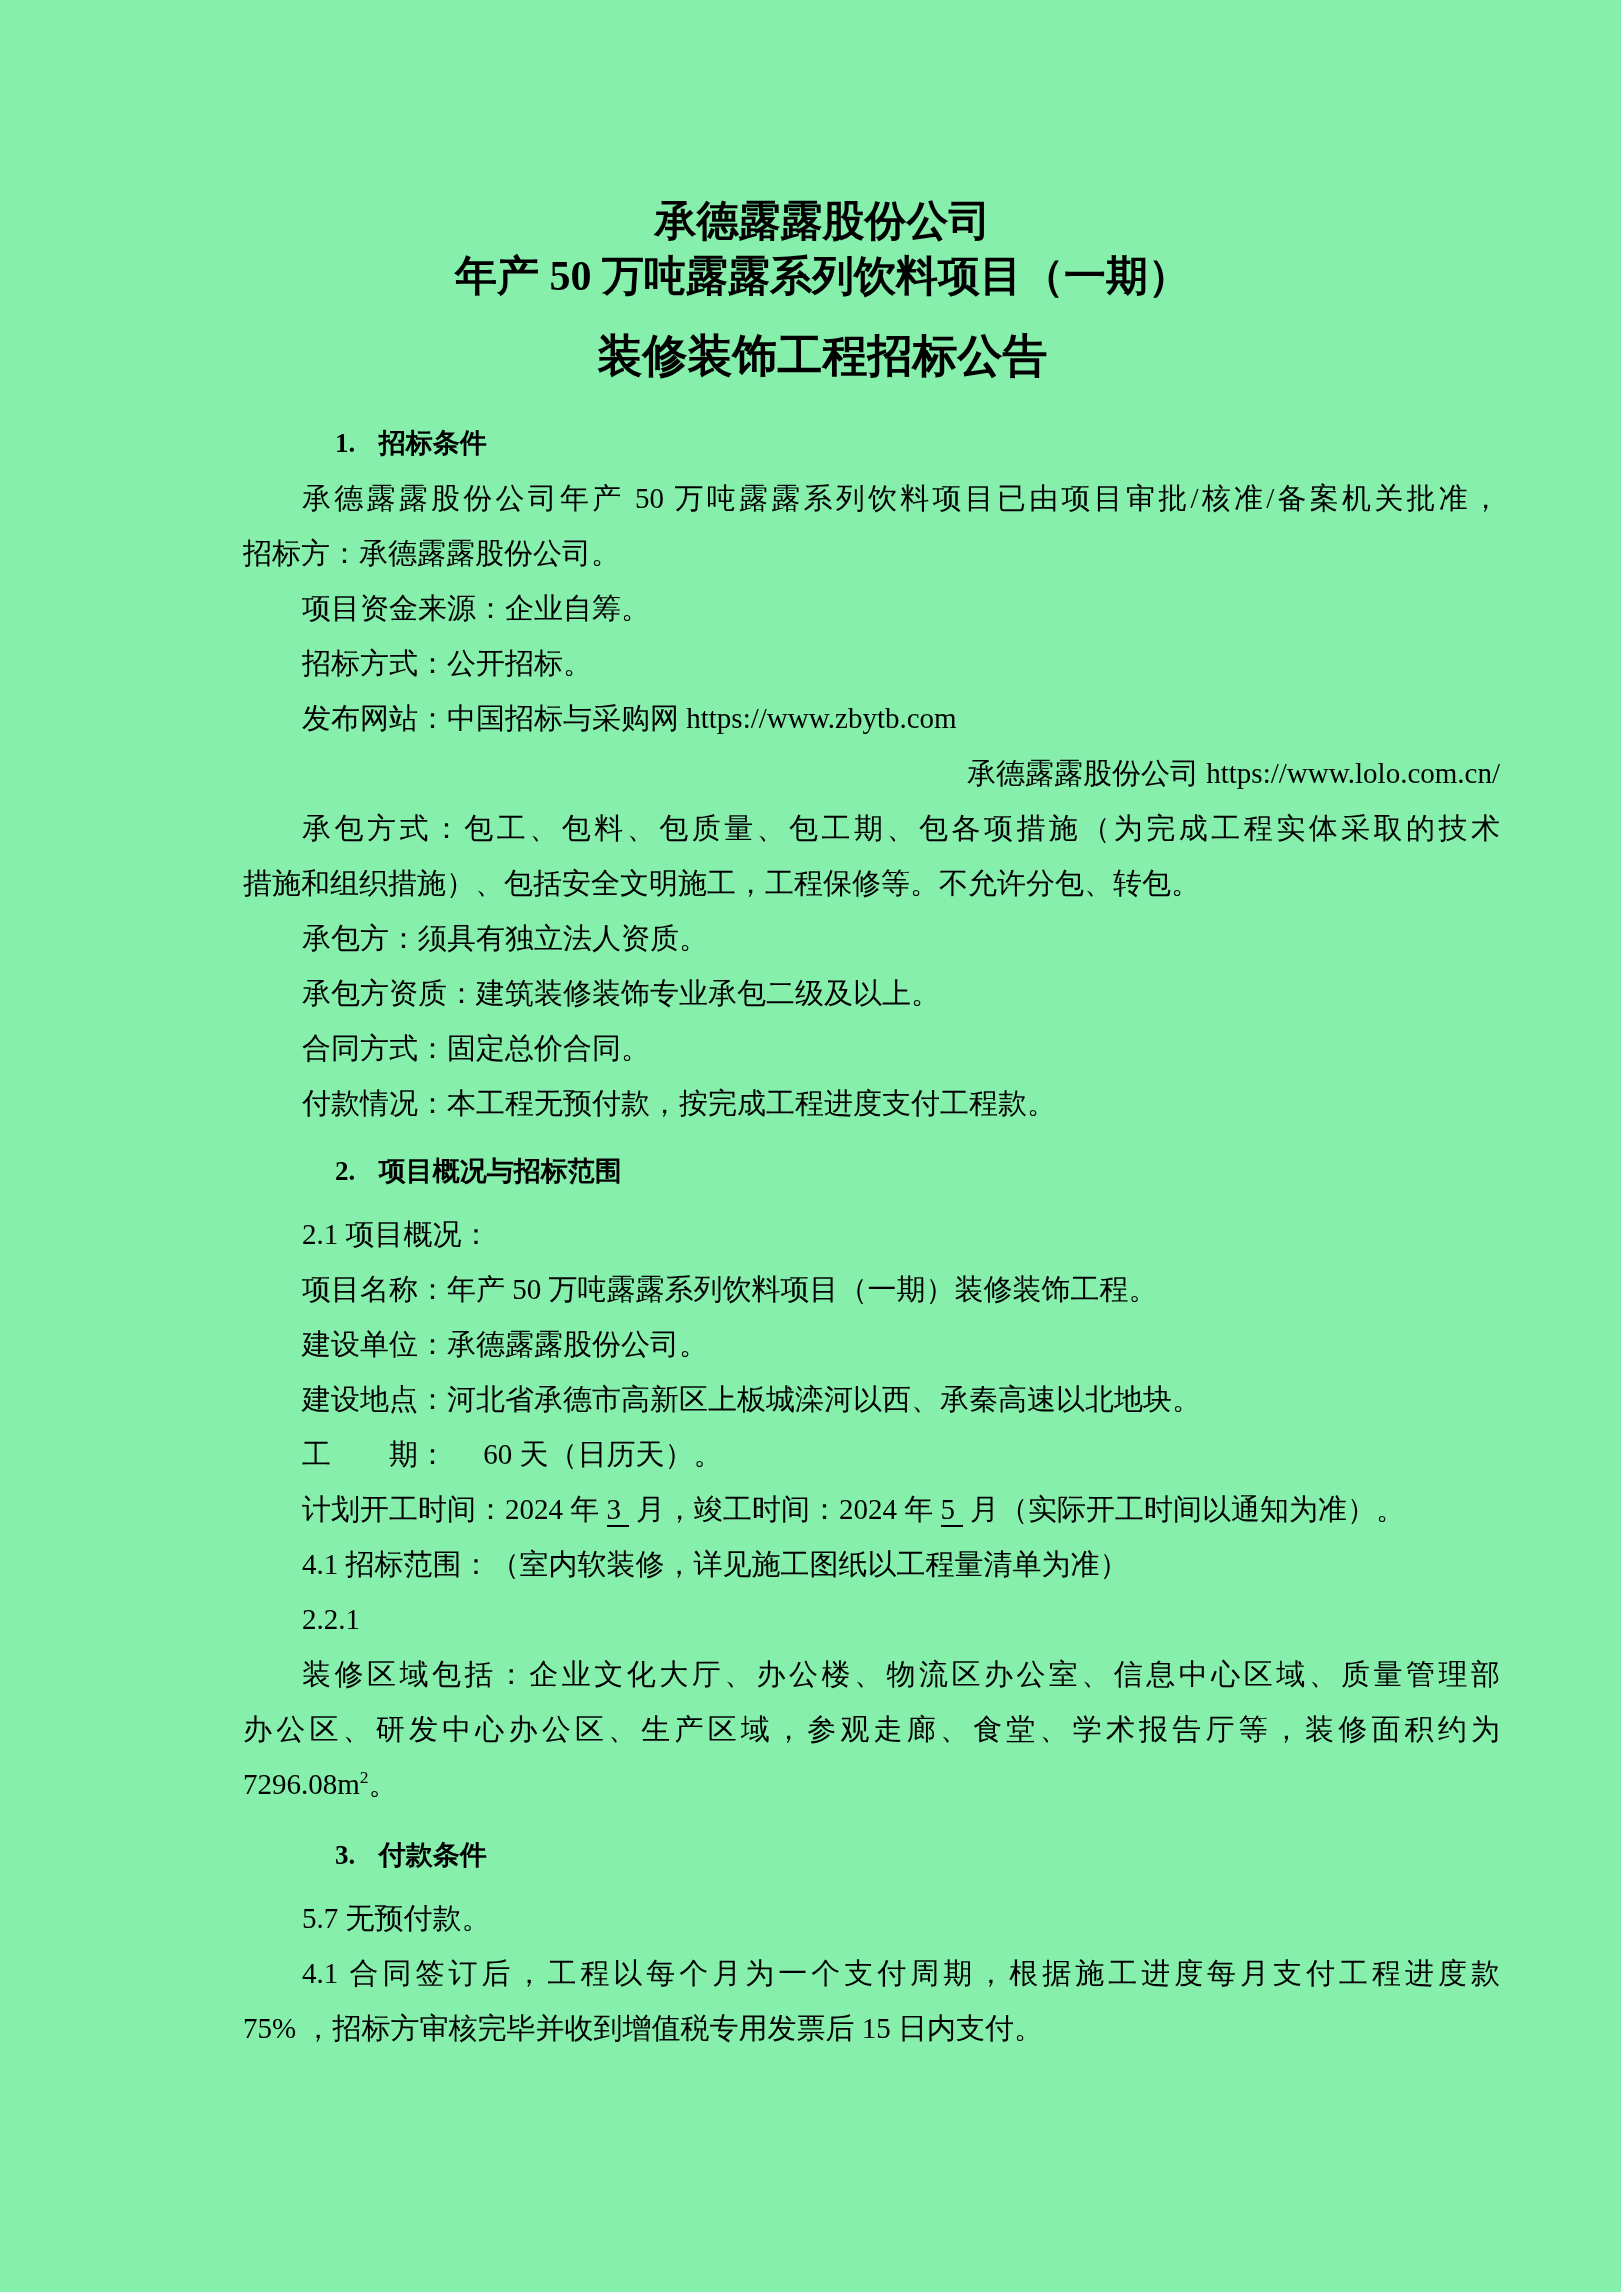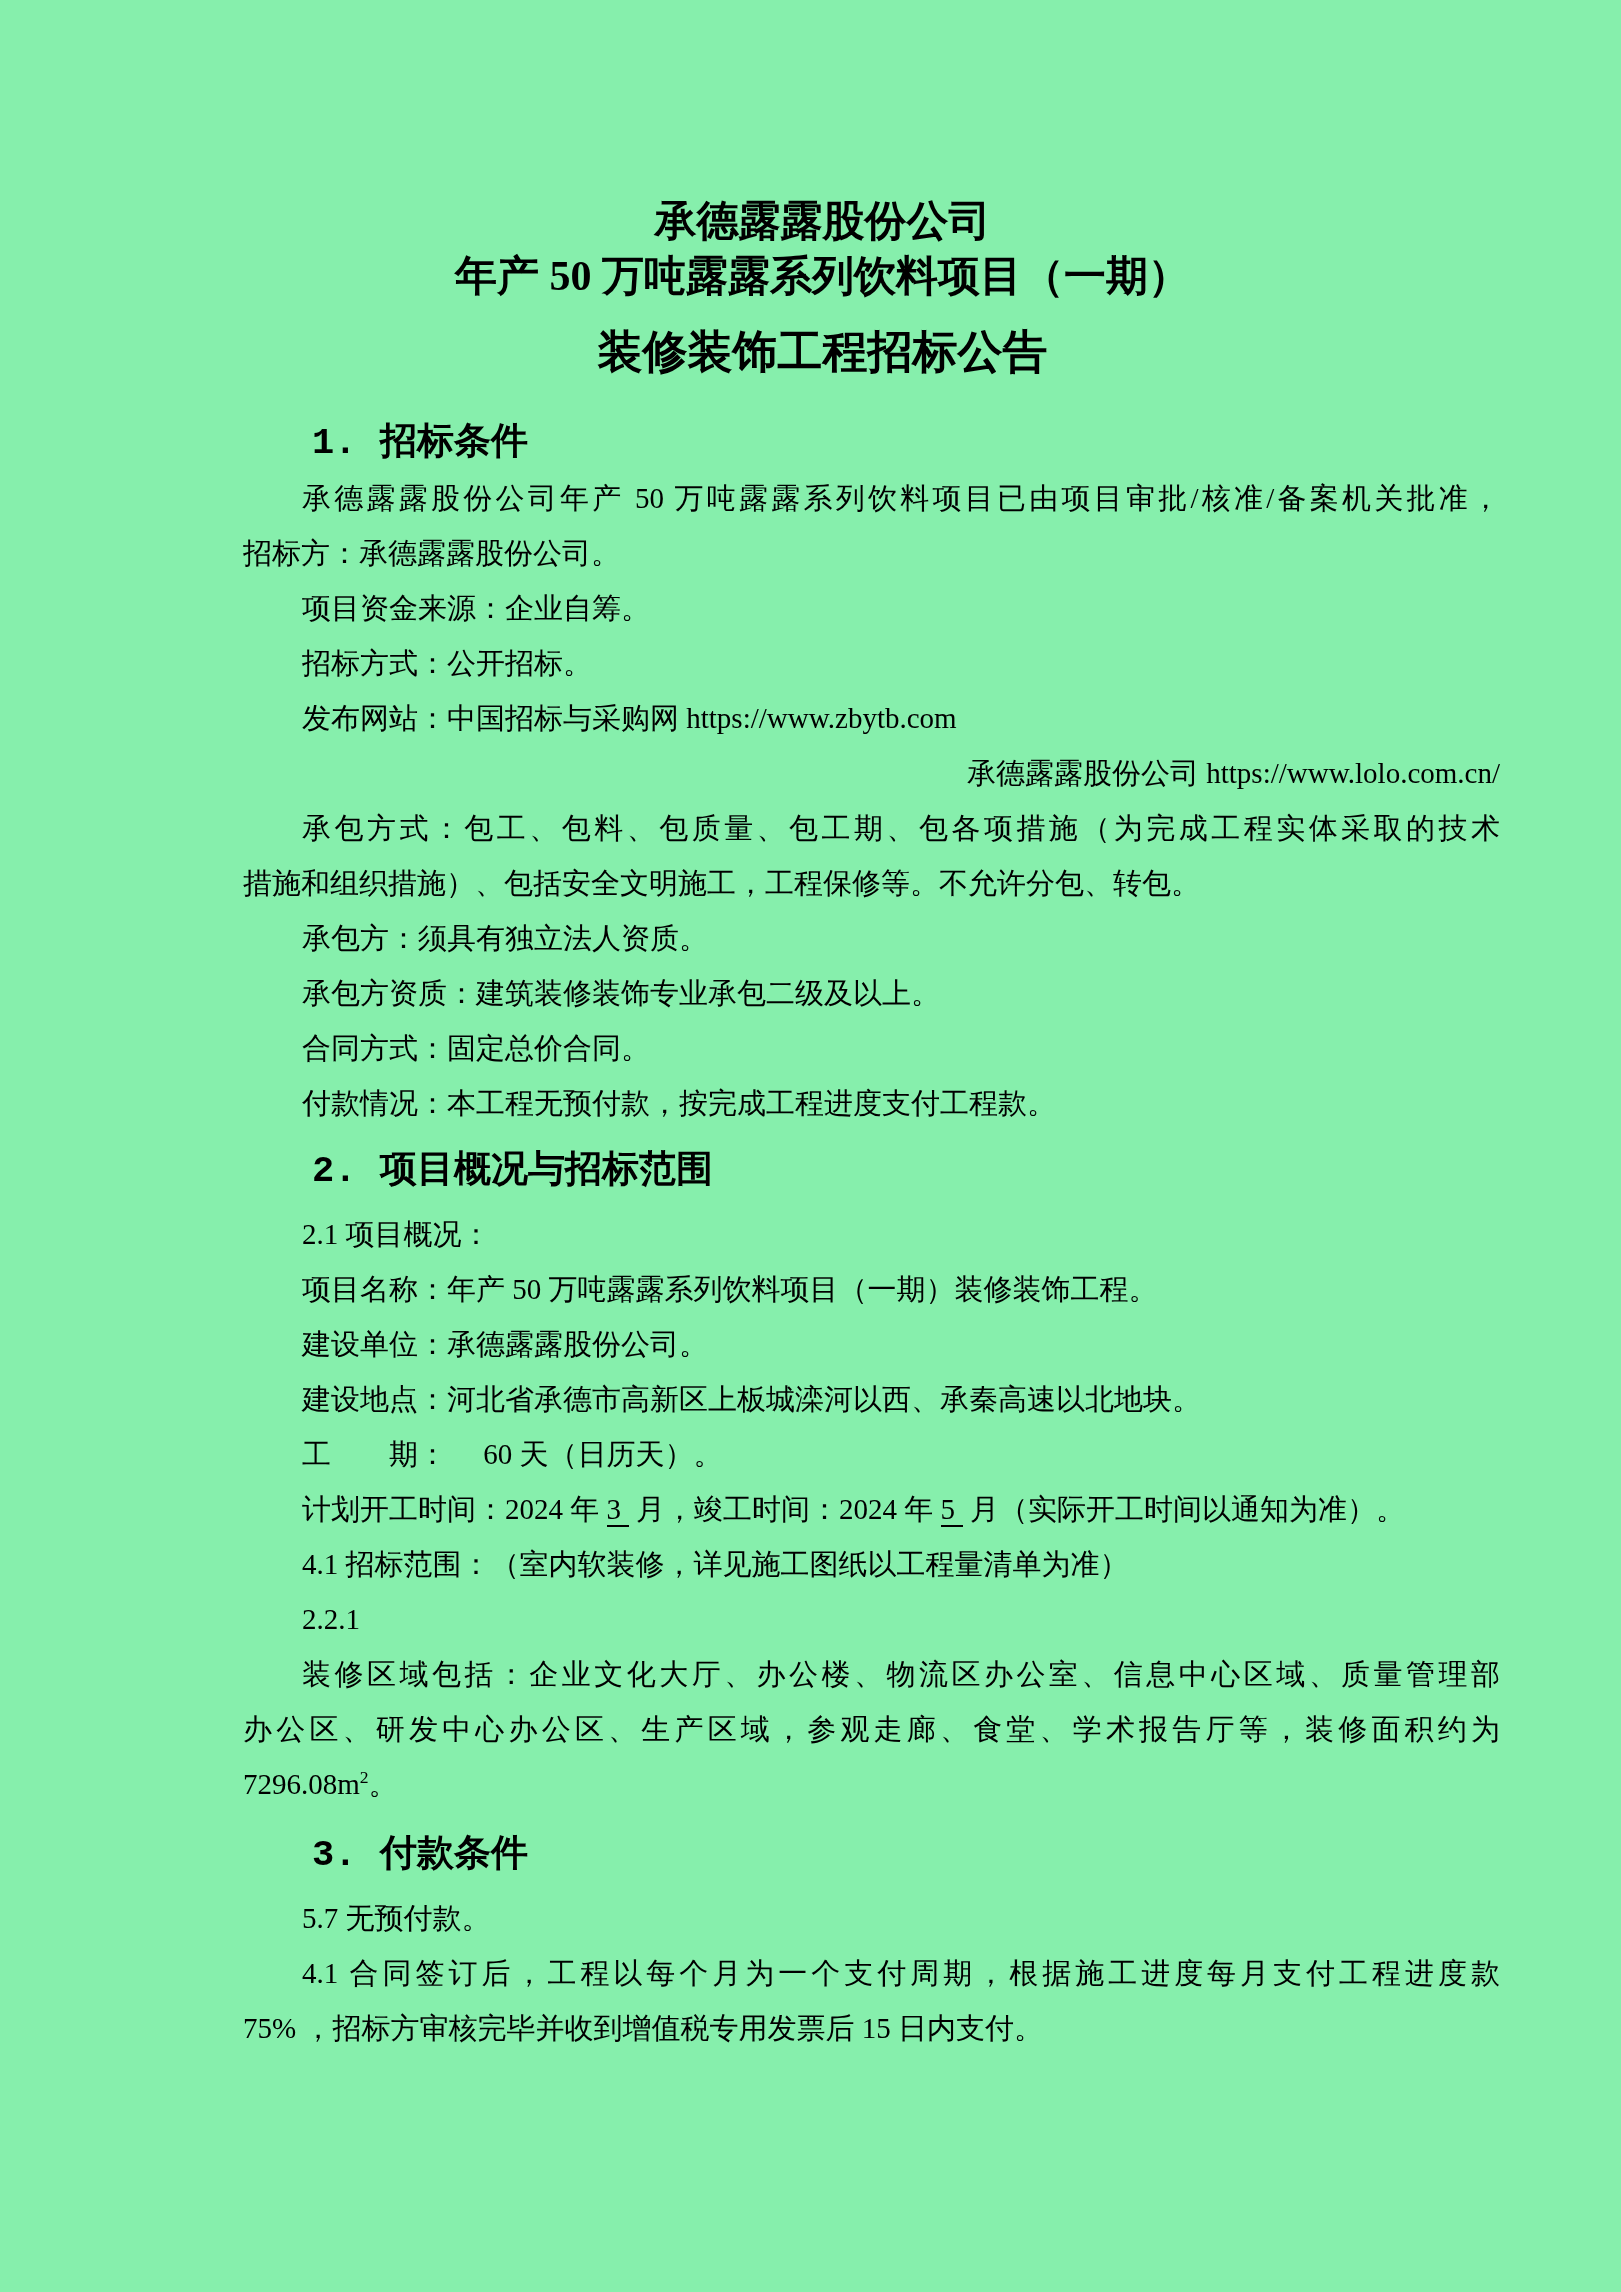--- a/index.html
+++ b/index.html
@@ -27,29 +27,29 @@
     font-size: 42px;
     line-height: 55px;
     font-family: "Liberation Serif", "DejaVu Serif", serif;
   }
   .subtitle {
     text-align: center;
     font-weight: bold;
     font-size: 45px;
     line-height: 63px;
     margin-top: 19.6px;
-    font-family: Liberation Mono, monospace;
+    font-family: Liberation Sans, sans-serif;
   }
   
   .hsec {
-    font-family: Liberation Mono, monospace;
+    font-family: Liberation Serif, serif;
     font-weight: bold;
-    font-size: 37px;
+    font-size: 27px;
     line-height: 55px;
-    margin-left: 69px;
+    margin-left: 92px;
   }
   .hsec .num { margin-right: 23.5px; }
   .h1 { margin-top: 29px; }
   .h2 { margin-top: 13.7px; margin-bottom: 7.8px; }
   .h3 { margin-top: 15.7px; margin-bottom: 7.8px; }
   
   .bl { font-size: 29px; line-height: 55px; }
   .indent { text-indent: 59px; }
   .jl { text-align: justify; text-align-last: justify; }
   .hang-url { padding-left: 185px; text-align: right; }

